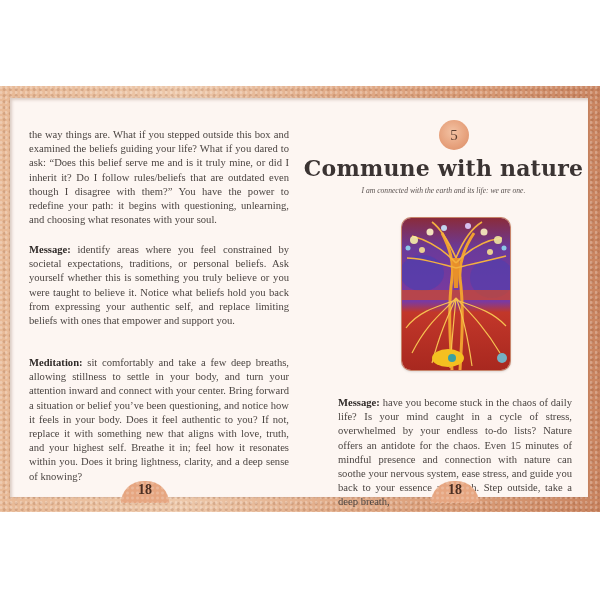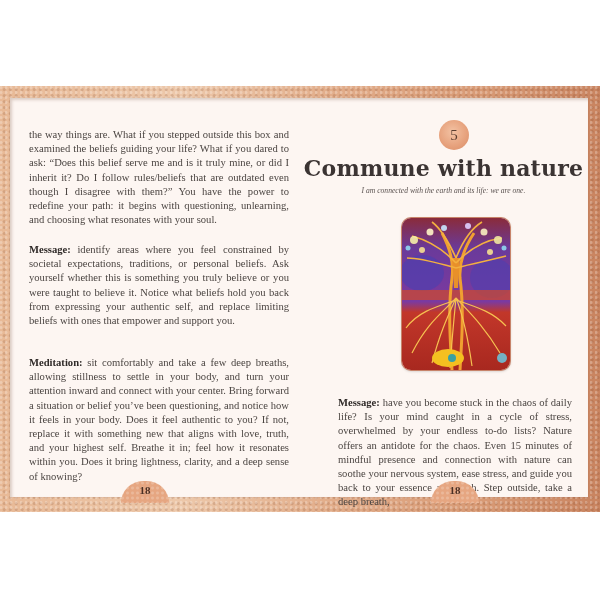--- a/index.html
+++ b/index.html
@@ -112,21 +112,21 @@
       top: 395px;
       width: 48px;
       height: 22px;
       border-radius: 24px 24px 0 0;
       background:
         radial-gradient(circle at 30% 40%, rgba(255,255,255,0.2) 0 1px, transparent 2px) 0 0/5px 5px,
         #e6a681;
       text-align: center;
       color: #4a2e22;
       font-weight: bold;
-      font-size: 11px;
+      font-size: 14px;
       line-height: 18px;
     }
     .tab.t18 { left: 121px; }
     .tab.t19 { left: 431px; }
   </style>
 </head>
 <body>
 
 <div class="spread">
   <div class="paper">

